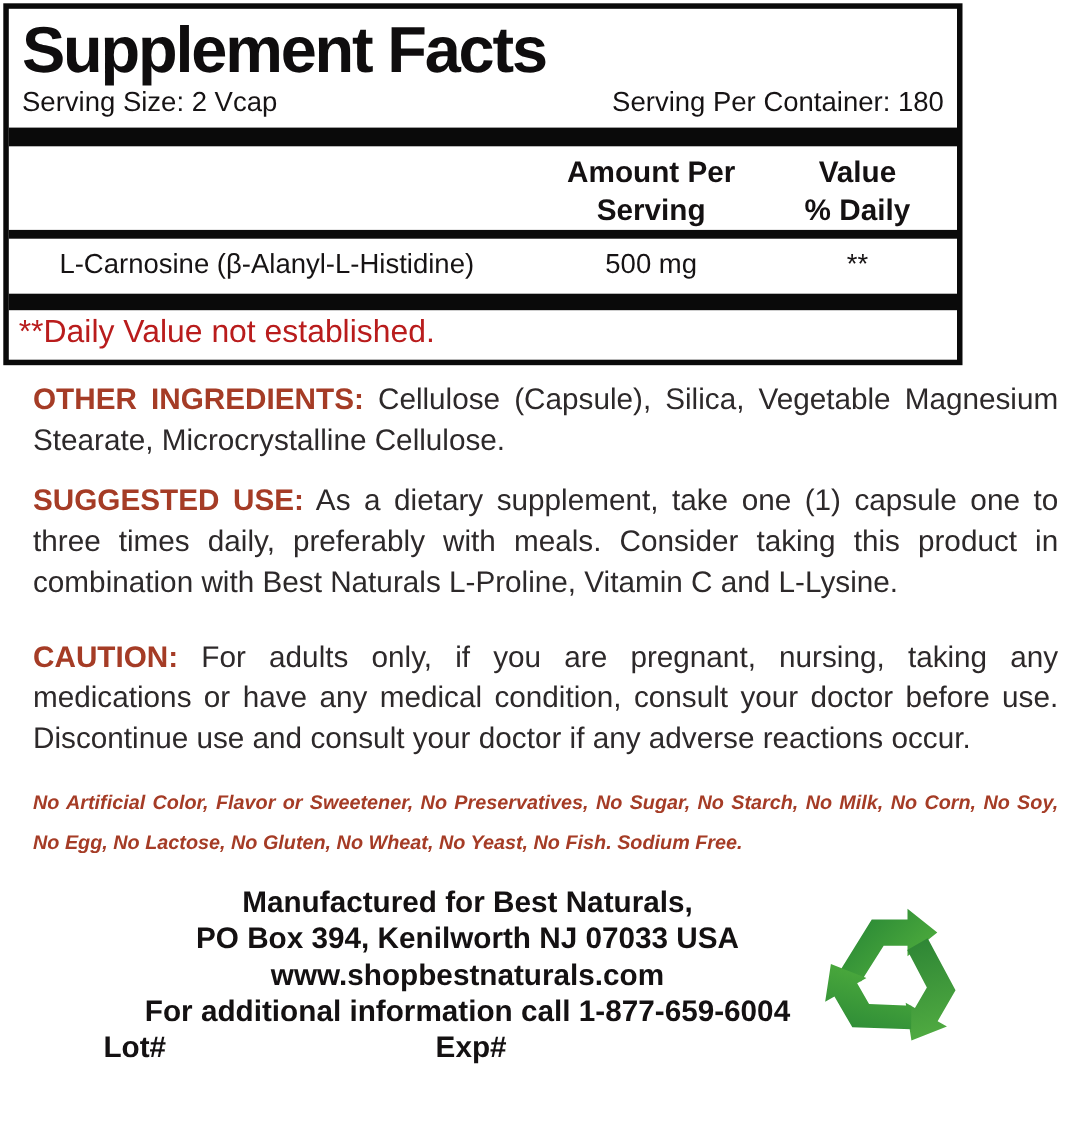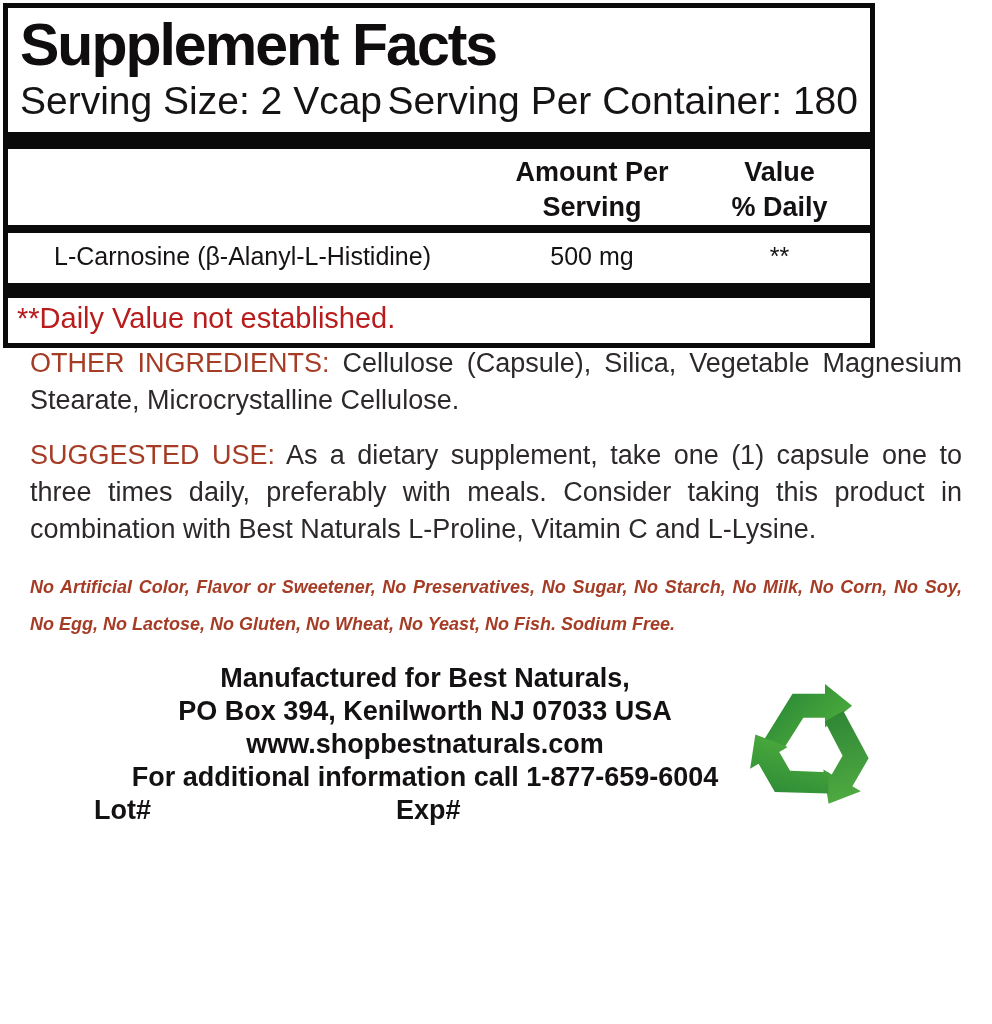--- a/index.html
+++ b/index.html
@@ -27,21 +27,21 @@
     font-size: 59px;
     font-weight: bold;
     letter-spacing: -2px;
     line-height: 1.0;
     padding: 8px 10px 0 12px;
     color: #0f0d0e;
   }
   .serving-row {
     display: flex;
     justify-content: space-between;
-    font-size: 39px;
+    font-size: 25px;
     line-height: 1.15;
     padding: 4px 12px 8px 12px;
     color: #161314;
   }
   .bar { background: #0a0a0a; width: 100%; }
   .bar-thick { height: 17px; }
   .bar-medium { height: 8px; }
   .bar-thick2 { height: 15px; }
 
   .header-row {
@@ -72,21 +72,21 @@
   }
 
   
   .sections { position: absolute; left: 30px; right: 30px; top: 325px; }
   .para {
     text-align: justify;
     font-size: 27px;
     line-height: 37px;
     color: #2d292a;
   }
-  .para .heading { font-weight: normal; color: #a53c26; }
+  .para .heading { font-weight: bold; color: #a53c26; }
   .para-other { margin-top: 20px; }
   .para-suggested { margin-top: 18px; }
   .para-caution { margin-top: 31px; }
   .claims {
     margin-top: 21px;
     text-align: justify;
     font-size: 18px;
     line-height: 37px;
     font-weight: bold;
     font-style: italic;
@@ -153,20 +153,21 @@
     <div class="bar bar-thick2"></div>
     <div class="footnote">**Daily Value not established.</div>
   </div>
 
   <div class="sections">
 
     <p class="para para-other"><span class="heading">OTHER INGREDIENTS:</span> <span>Cellulose (Capsule), Silica, Vegetable Magnesium Stearate, Microcrystalline Cellulose.</span></p>
 
     <p class="para para-suggested"><span class="heading">SUGGESTED USE:</span> <span>As a dietary supplement, take one (1) capsule one to three times daily, preferably with meals. Consider taking this product in combination with Best Naturals L-Proline, Vitamin C and L-Lysine.</span></p>
 
+    <p class="para para-caution"><span class="heading">CAUTION:</span> <span>For adults only, if you are pregnant, nursing, taking any medications or have any medical condition, consult your doctor before use. Discontinue use and consult your doctor if any adverse reactions occur.</span></p>
 
     <p class="claims">No Artificial Color, Flavor or Sweetener, No Preservatives, No Sugar, No Starch, No Milk, No Corn, No Soy, No Egg, No Lactose, No Gluten, No Wheat, No Yeast, No Fish. Sodium Free.</p>
 
     <div class="footer">
       <div class="footer-lines">
         <div>Manufactured for Best Naturals,</div>
         <div>PO Box 394, Kenilworth NJ 07033 USA</div>
         <div>www.shopbestnaturals.com</div>
         <div>For additional information call 1-877-659-6004</div>
       </div>

